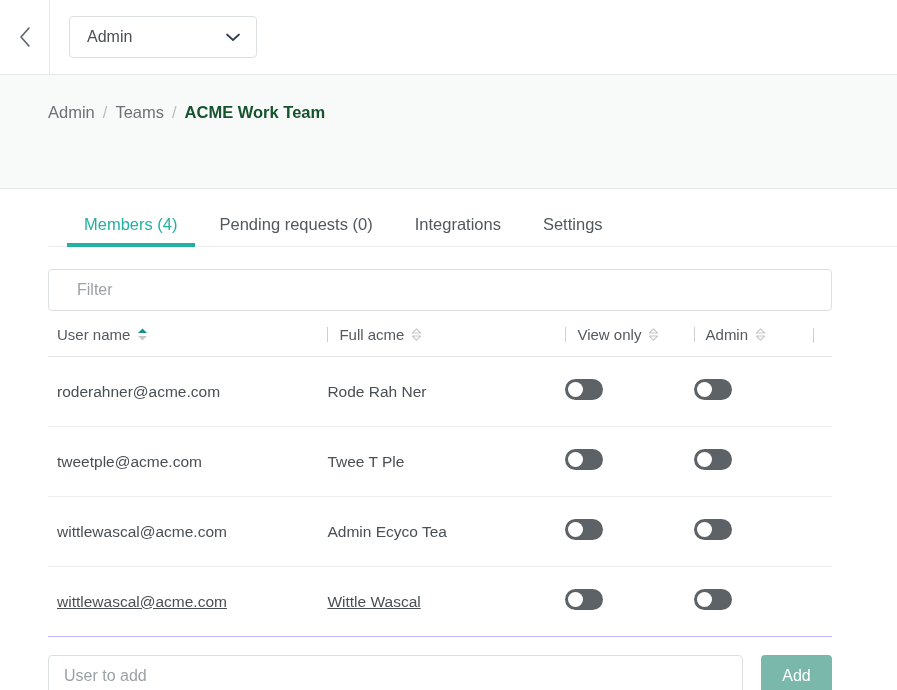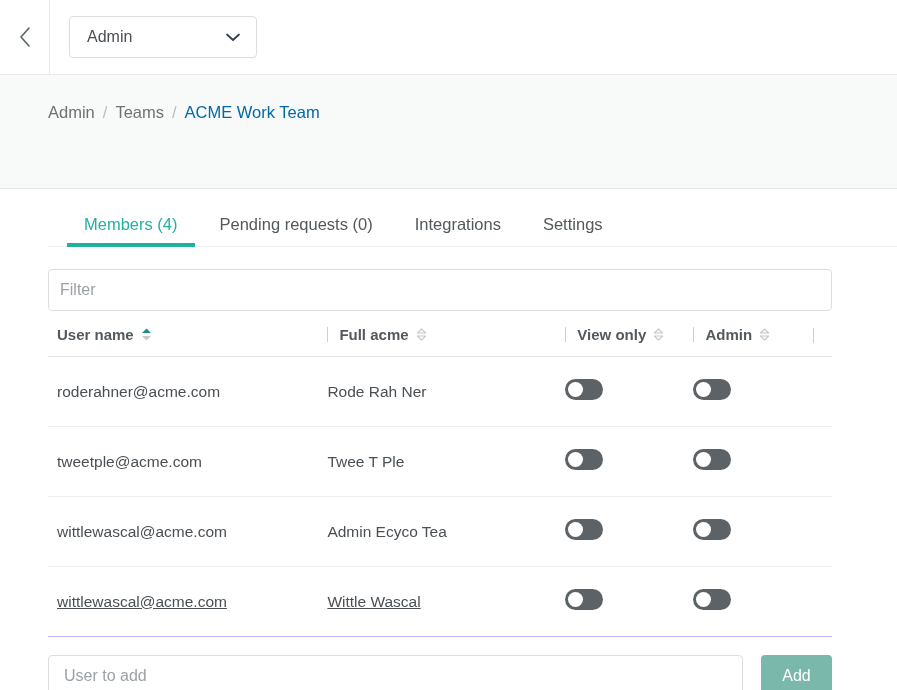--- a/index.html
+++ b/index.html
@@ -68,22 +68,22 @@
   }
   .breadcrumb .crumb {
     cursor: pointer;
     color: #6d7276;
   }
   .breadcrumb .sep {
     color: #b9bdc0;
     margin: 0 8px;
   }
   .breadcrumb .crumb-current {
-    color: #0369a1;
-    font-weight: normal;
+    color: #14532d;
+    font-weight: bold;
   }
 
   
   .tabs {
     display: flex;
     align-items: flex-end;
     padding-left: 48px;
     height: 58px;
     background: #ffffff;
     position: relative;
@@ -123,37 +123,37 @@
 
   
   .content {
     padding: 22px 65px 0 48px;
   }
   .filter-input {
     width: 100%;
     height: 42px;
     border: 1px solid #dcdfe1;
     border-radius: 4px;
-    padding: 0 11px;
+    padding: 0 28px;
     font-size: 16px;
     font-family: "Liberation Sans", sans-serif;
     color: #15803d;
     outline: none;
     background: #ffffff;
   }
   .filter-input::placeholder { color: #9ba1a6; }
 
   
   .tbl {
     width: 100%;
     margin-top: 15px;
     border-collapse: collapse;
   }
   .tbl th {
-    font-weight: bold;
+    font-weight: normal;
     font-size: 15px;
     color: #54595e;
     text-align: left;
     padding: 0 0 13px 0;
     border-bottom: 1px solid #e3e5e6;
     vertical-align: bottom;
   }
   .th-inner {
     display: flex;
     align-items: center;

